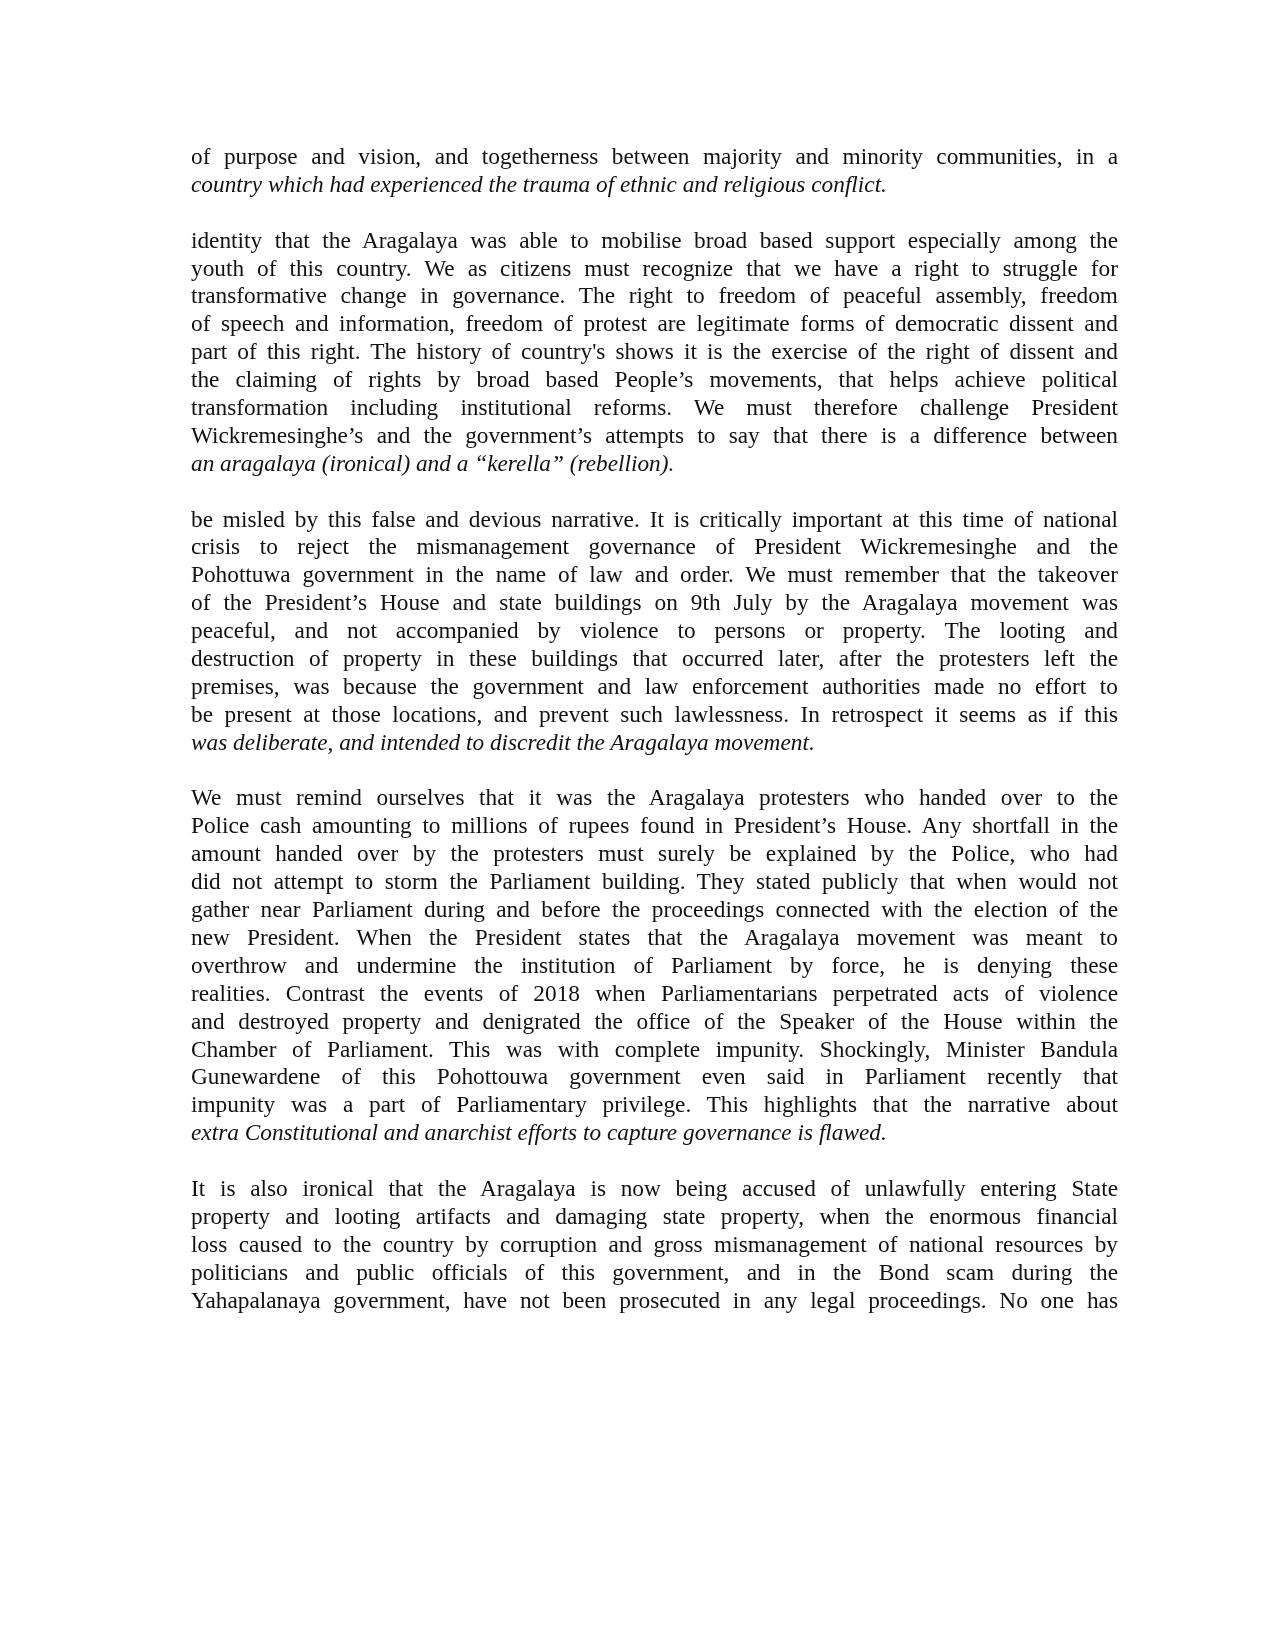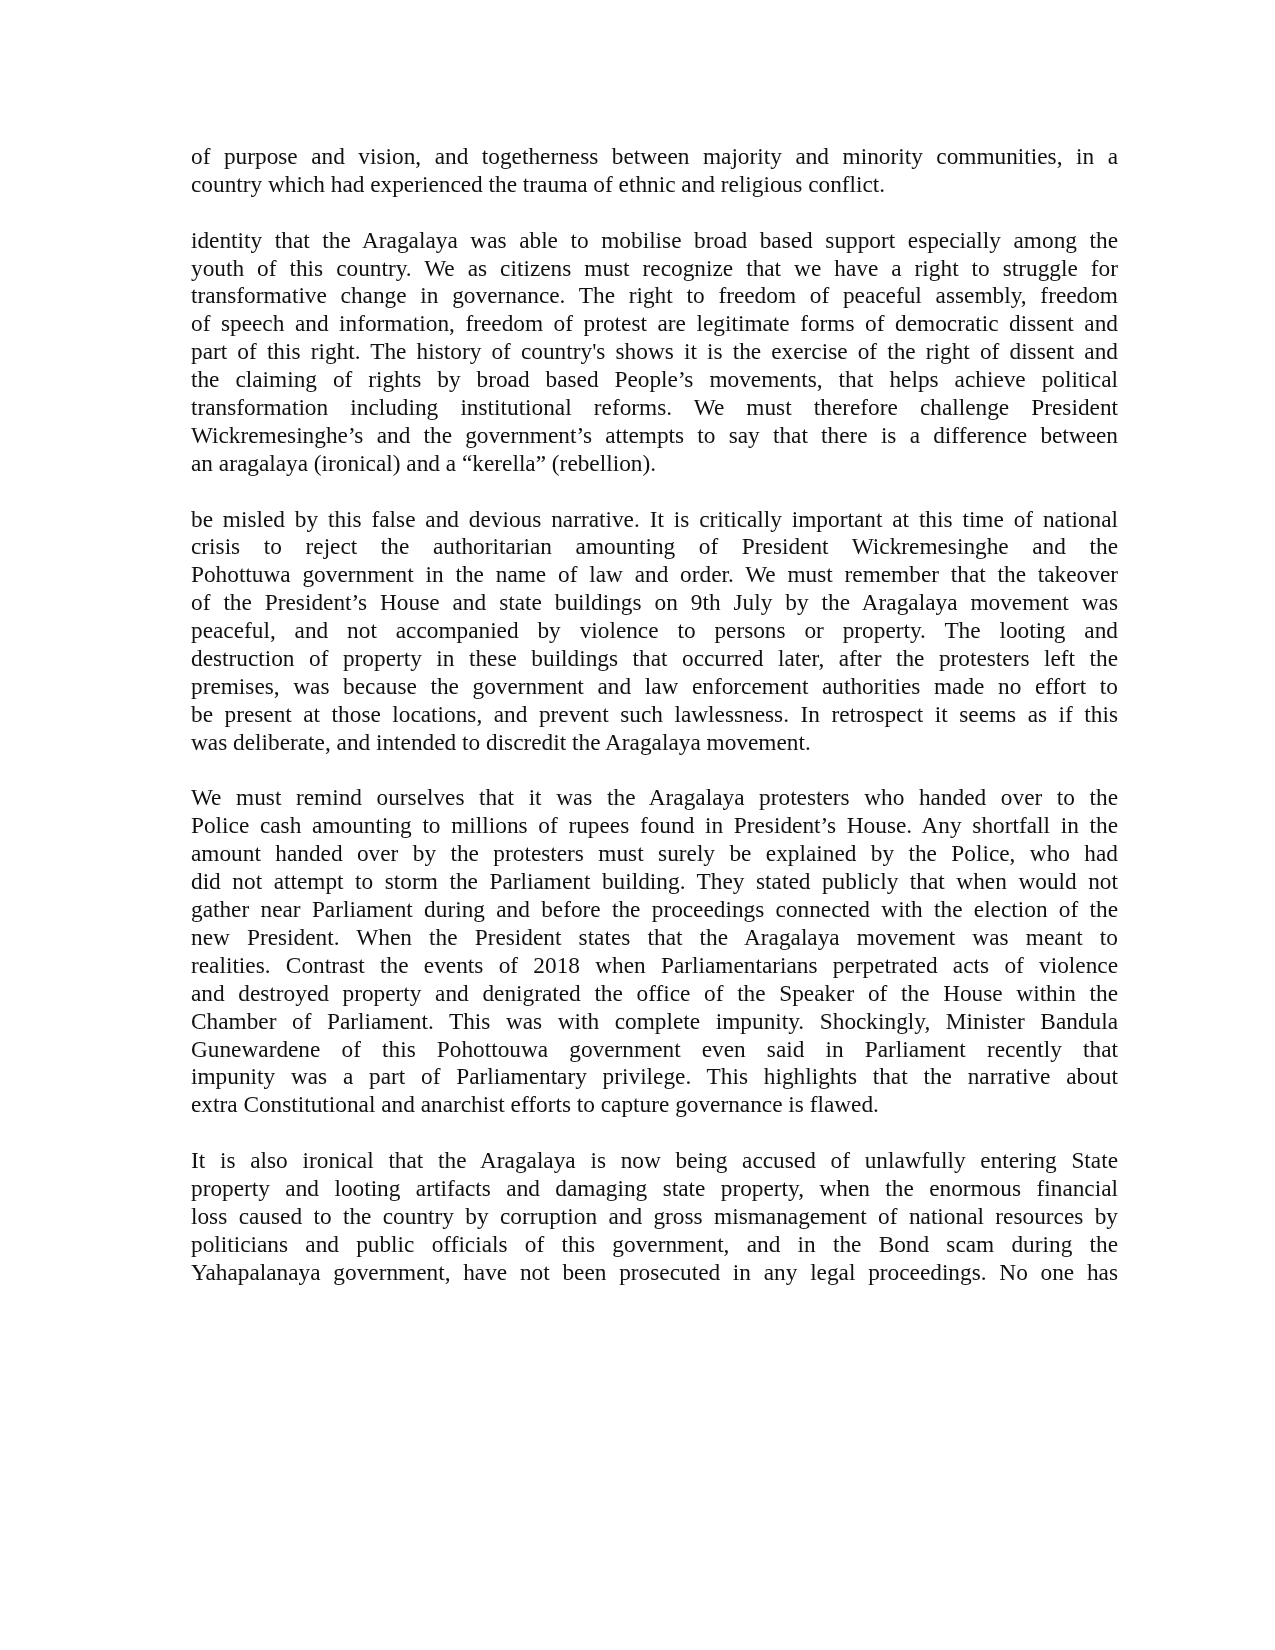--- a/index.html
+++ b/index.html
@@ -22,20 +22,21 @@
   .line {
     display: block;
     white-space: nowrap;
     text-align: justify;
     text-align-last: justify;
     height: 27.9px;
     overflow: visible;
   }
   .line.last {
     text-align-last: left;
+    font-style: italic;
   }
 </style>
 </head>
 <body>
 
 <div class="page">
 
   <div class="para">
     <span class="line">of purpose and vision, and togetherness between majority and minority communities, in a</span>
     <span class="line last">country which had experienced the trauma of ethnic and religious conflict.</span>
@@ -48,37 +49,38 @@
     <span class="line">of speech and information, freedom of protest are legitimate forms of democratic dissent and</span>
     <span class="line">part of this right. The history of country's shows it is the exercise of the right of dissent and</span>
     <span class="line">the claiming of rights by broad based People’s movements, that helps  achieve political</span>
     <span class="line">transformation including institutional reforms. We must therefore challenge President</span>
     <span class="line">Wickremesinghe’s and the government’s attempts to say that there is a difference between</span>
     <span class="line last">an aragalaya (ironical)  and a “kerella” (rebellion).</span>
   </div>
 
   <div class="para">
     <span class="line">be misled by this false and devious narrative. It is critically important at this time of national</span>
-    <span class="line">crisis to reject the authoritarian amounting of President Wickremesinghe and the</span>
+    <span class="line">crisis to reject the mismanagement governance of President Wickremesinghe and the</span>
     <span class="line">Pohottuwa government in the name of law and order. We must remember that the takeover</span>
     <span class="line">of the President’s House and state buildings on 9th July by the Aragalaya movement was</span>
     <span class="line">peaceful, and not accompanied by violence to persons or property. The looting and</span>
     <span class="line">destruction of property in these buildings that occurred later, after the protesters left the</span>
     <span class="line">premises, was because the government and law enforcement authorities made no effort to</span>
     <span class="line">be present at those locations,  and prevent such lawlessness. In retrospect it seems as if this</span>
     <span class="line last">was deliberate, and intended to discredit the Aragalaya movement.</span>
   </div>
 
   <div class="para">
     <span class="line">We must remind ourselves that it was the Aragalaya protesters who handed over to the</span>
     <span class="line">Police cash amounting to millions of rupees found in President’s House.  Any shortfall in the</span>
     <span class="line">amount handed over by the protesters must surely be explained by the Police, who had</span>
     <span class="line">did not attempt to storm the  Parliament building.  They stated publicly that when would not</span>
     <span class="line">gather near Parliament during and before the proceedings connected with the election of the</span>
     <span class="line">new President.  When the President states that the Aragalaya movement was meant to</span>
+    <span class="line">overthrow and undermine the institution of Parliament by force, he is denying these</span>
     <span class="line">realities. Contrast the events of 2018 when Parliamentarians perpetrated acts of violence</span>
     <span class="line">and destroyed property and denigrated the office of the Speaker of the House within the</span>
     <span class="line">Chamber of Parliament. This was with complete impunity. Shockingly, Minister Bandula</span>
     <span class="line">Gunewardene of this Pohottouwa government even said in Parliament recently that</span>
     <span class="line">impunity was a part of Parliamentary privilege.  This highlights that  the narrative about</span>
     <span class="line last">extra Constitutional and anarchist  efforts to capture governance is flawed.</span>
   </div>
 
   <div class="para">
     <span class="line">It is also ironical that the Aragalaya is now being accused of unlawfully entering State</span>

